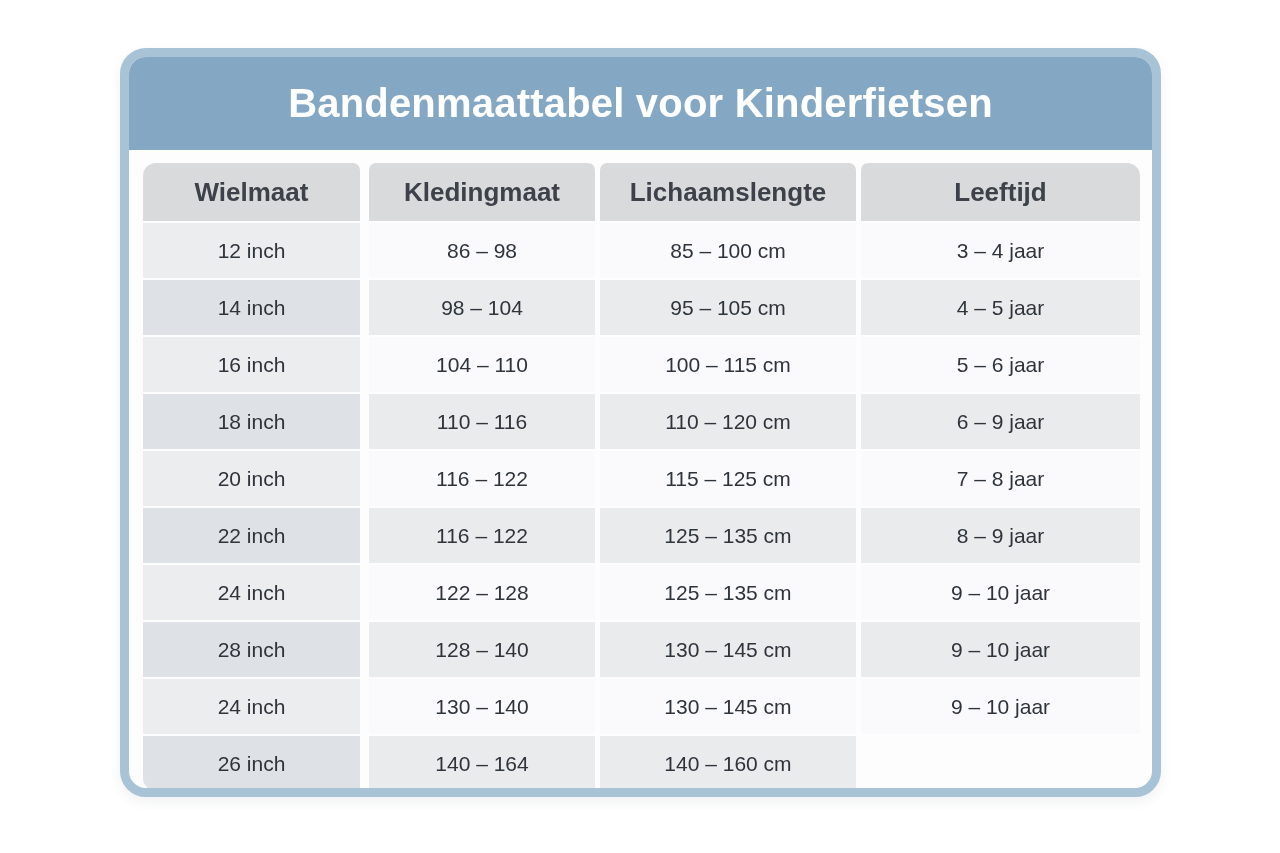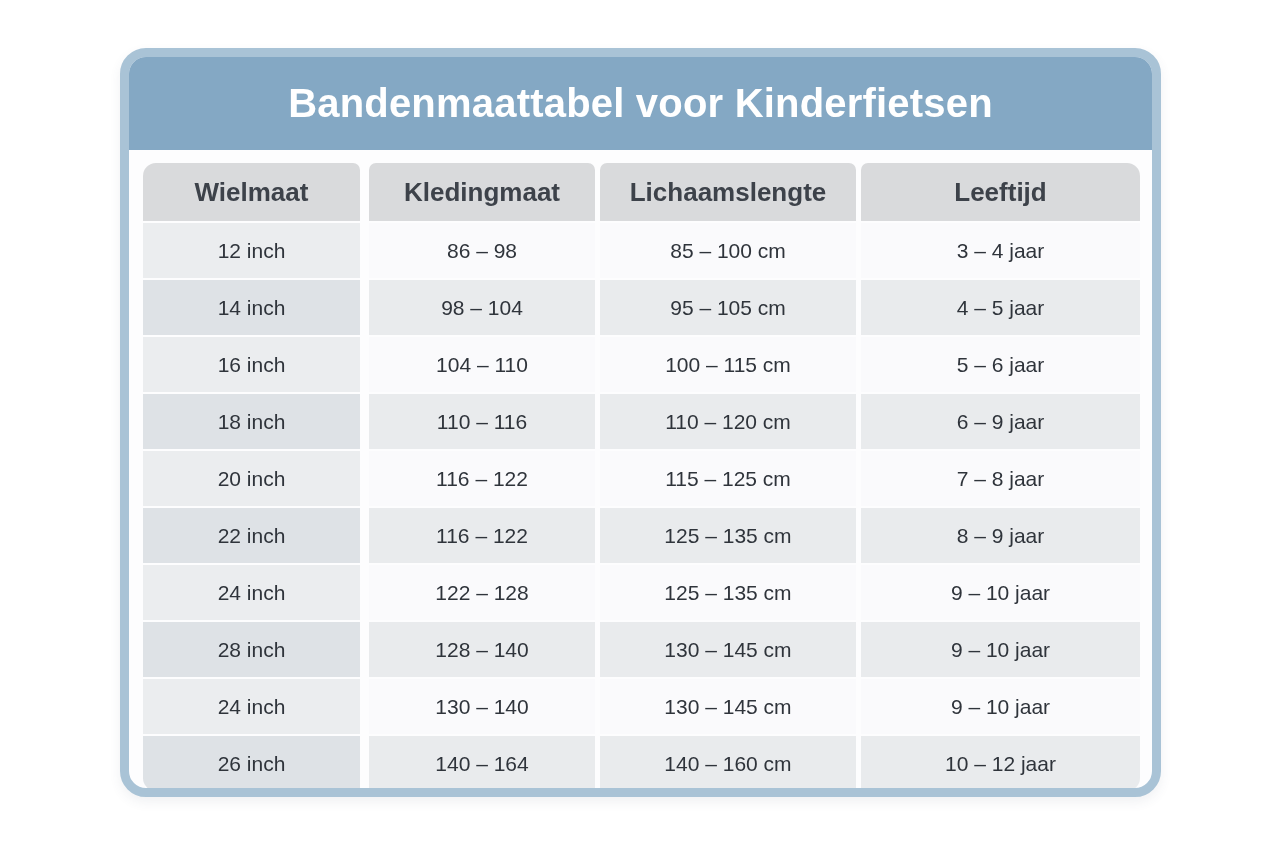--- a/index.html
+++ b/index.html
@@ -99,17 +99,16 @@
       <div class="cell td c4 dk">9 – 10 jaar</div>
 
       <div class="cell td c1 lt">24 inch</div>
       <div class="cell td c2 lt">130 – 140</div>
       <div class="cell td c3 lt">130 – 145 cm</div>
       <div class="cell td c4 lt">9 – 10 jaar</div>
 
       <div class="cell td c1 dk last">26 inch</div>
       <div class="cell td c2 dk last">140 – 164</div>
       <div class="cell td c3 dk last">140 – 160 cm</div>
-      <div class="cell td c4 dk last">10 – 12 jaar</div>
 
     </div>
   </div>
 </div>
 
 </body></html>

